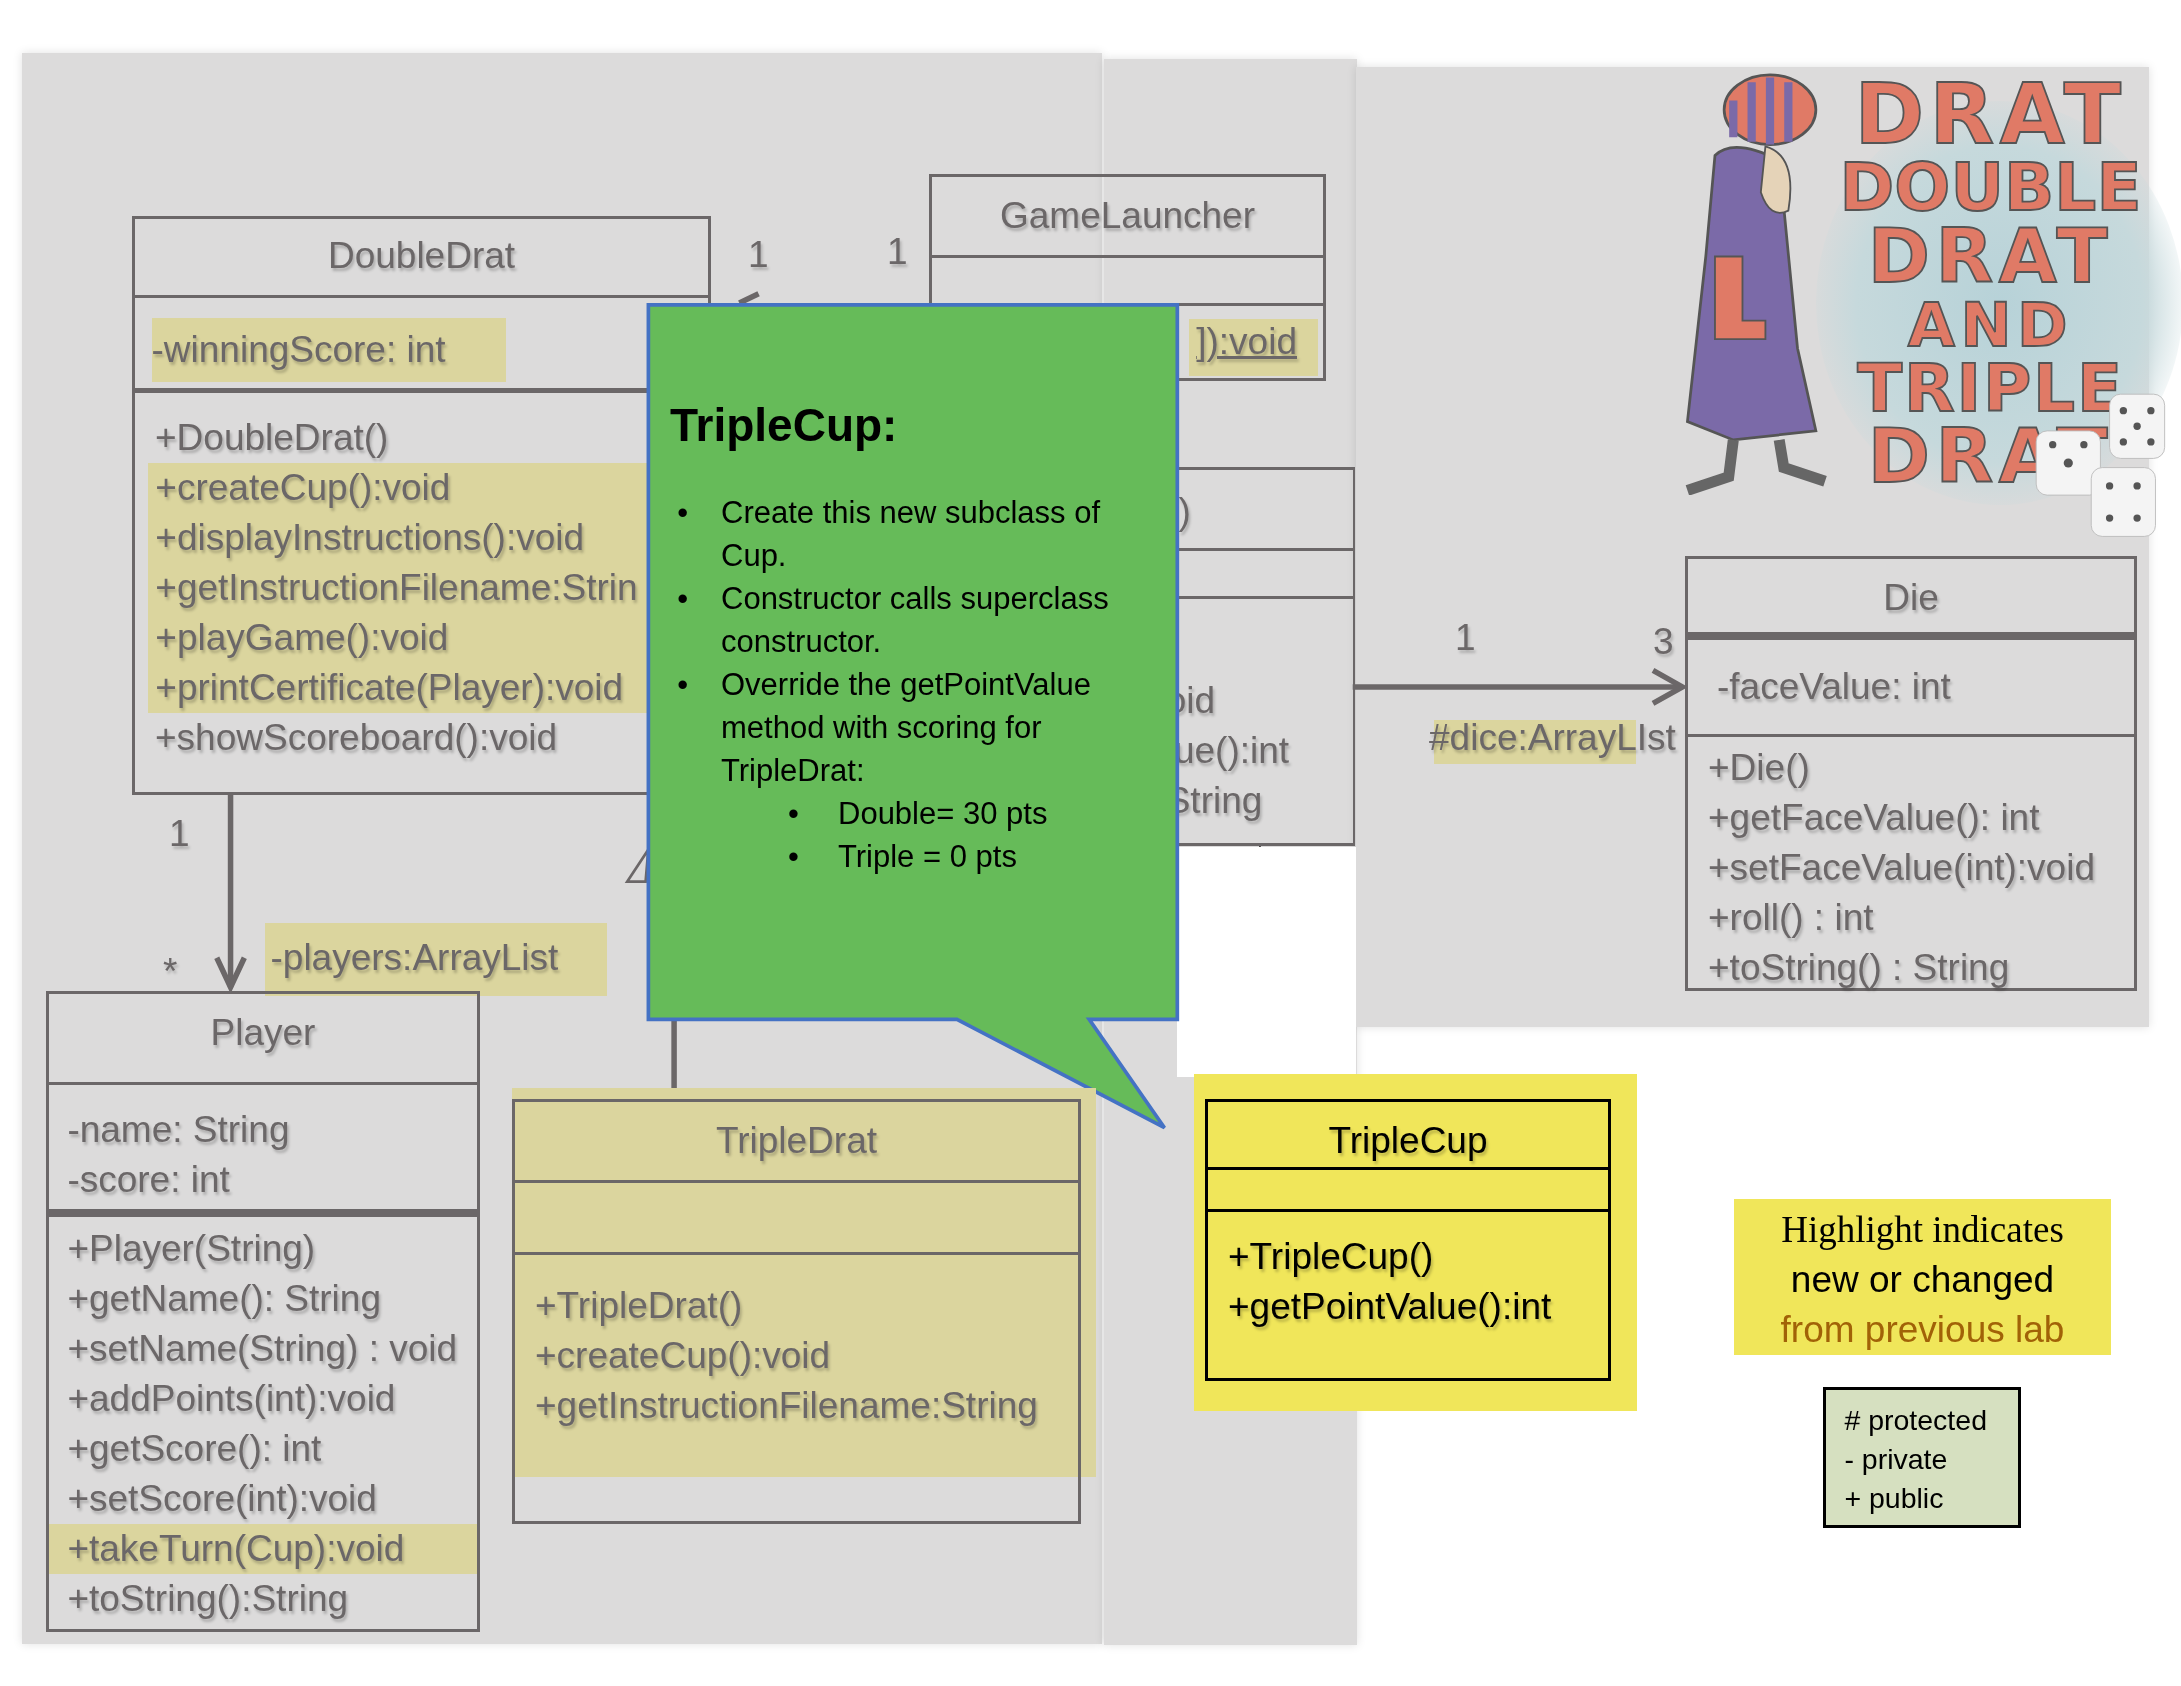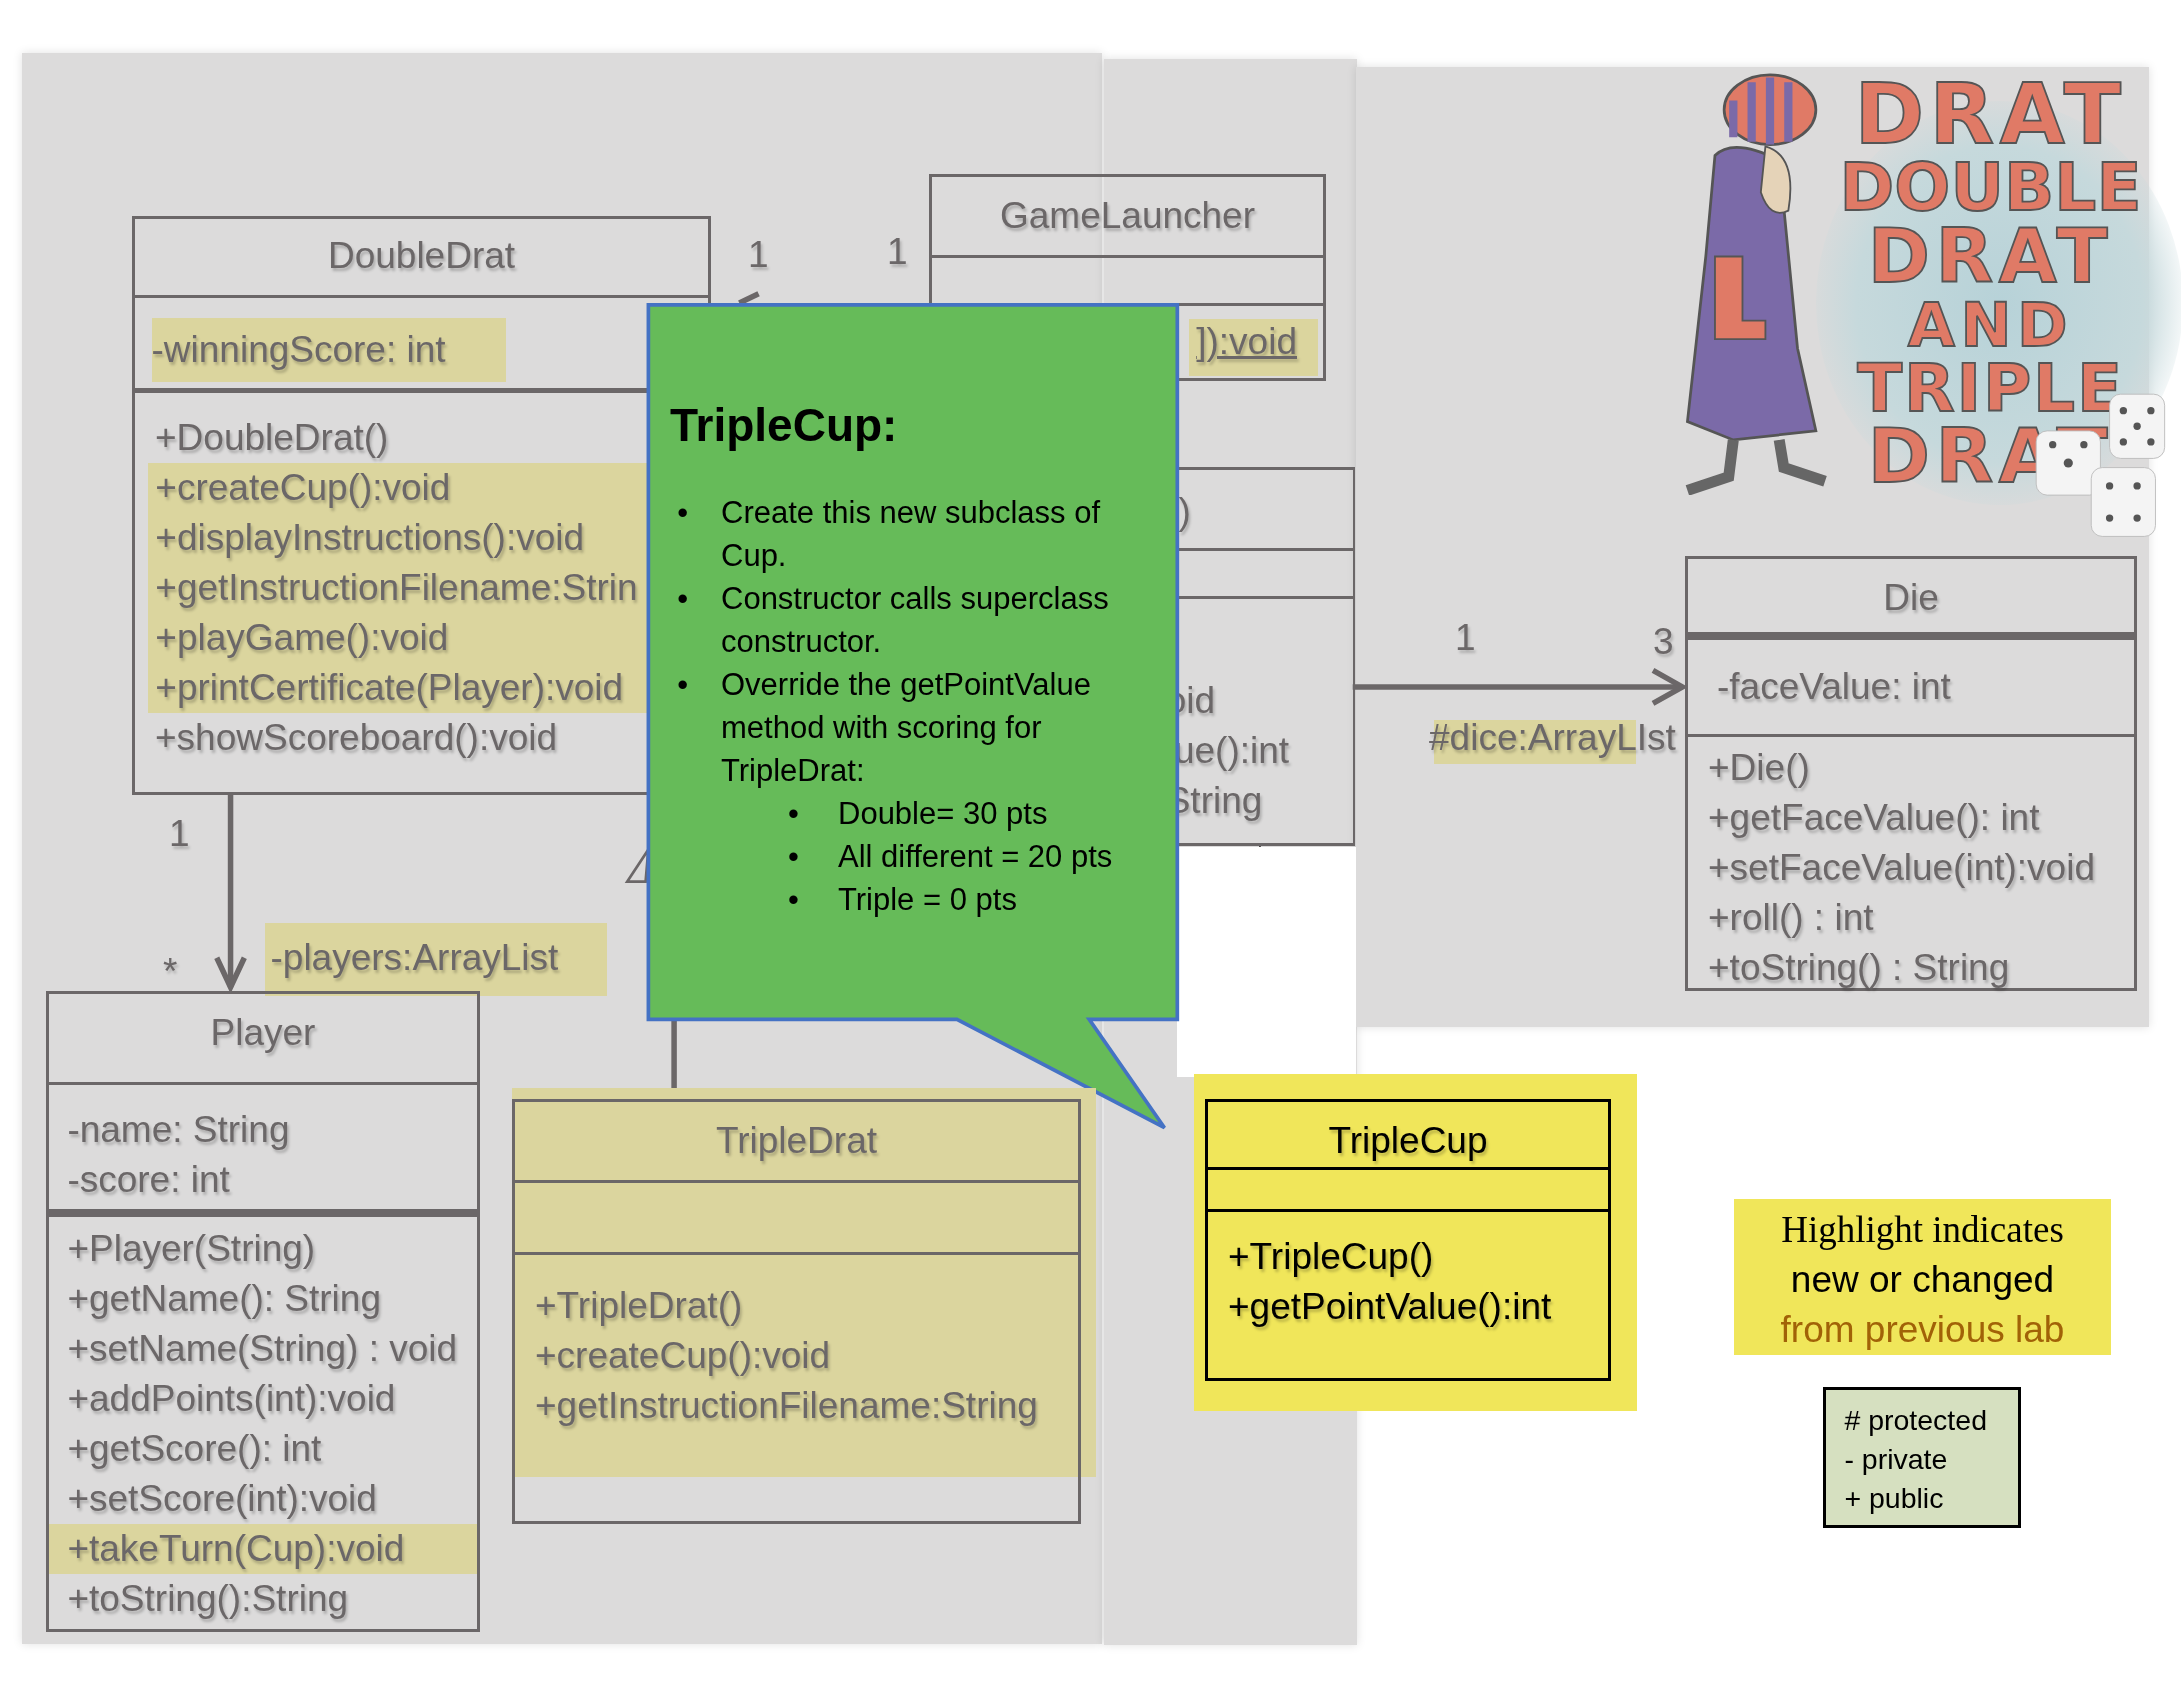--- a/index.html
+++ b/index.html
@@ -103,21 +103,20 @@
 <svg class="abs" style="left:0;top:0;" width="2182" height="1686" viewBox="0 0 2376 1836">
   <path d="M706 332 L1282 332 L1282 1110 L1186 1110 L1268 1228 L1042 1110 L706 1110 Z" fill="#66bb59" stroke="#4472c4" stroke-width="4"></path>
 </svg>
 <div class="abs callout-text" style="left:648px;top:305px;width:529px;">
   <div style="font-weight:bold;font-size:46px;padding:99px 0 44px 22px;">TripleCup:</div>
   <ul style="padding-left:22px;">
     <li style="width:386px;">Create this new subclass of Cup.</li>
     <li style="width:422px;">Constructor calls superclass constructor.</li>
     <li style="width:422px;">Override the getPointValue method with scoring for TripleDrat:</li>
     <li class="sub">Double= 30 pts</li>
-    <li class="sub">All different = 20 pts</li>
     <li class="sub">Triple = 0  pts</li>
   </ul>
 </div>
 
 <div class="abs" style="left:1678px;top:73px;width:505px;height:468px;">
   <div class="abs" style="left:138px;top:27.5px;width:367px;height:404px;border-radius:50%;background:radial-gradient(ellipse at center,#b7d2d8 0%,#c6d9dc 55%,rgba(220,219,219,0) 75%);"></div>
   <svg class="abs" style="left:0;top:0;" width="184" height="422" viewBox="0 0 200 460">
     <ellipse cx="100" cy="40" rx="50" ry="38" fill="#e07a66" stroke="#555" stroke-width="3"></ellipse>
     <path d="M60 30 L60 70 M80 10 L80 75 M100 5 L100 78 M120 10 L120 75" stroke="#7b6aa8" stroke-width="9"></path>
     <path d="M40 90 Q60 70 110 95 L130 300 L150 390 L60 400 L10 380 L30 200 Z" fill="#7b6aa8" stroke="#555" stroke-width="3"></path>

